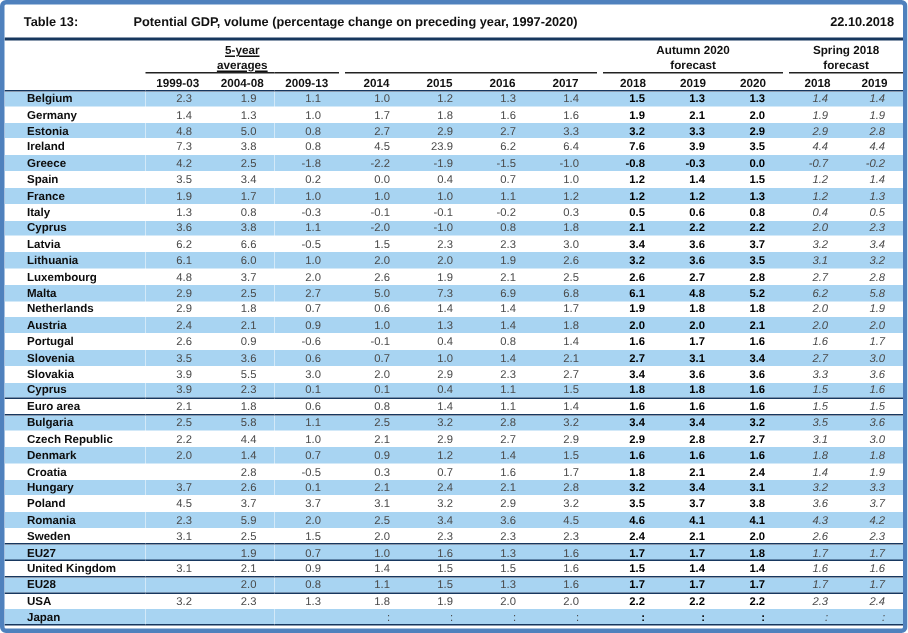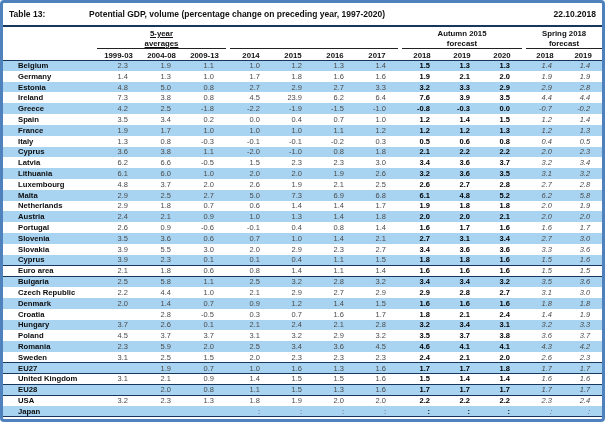--- a/index.html
+++ b/index.html
@@ -6,21 +6,21 @@
   .frame{
     width:605px;height:422px;box-sizing:border-box;
     border:3px solid #4f81bd;border-radius:4px;background:#fff;
     overflow:hidden;font-family:"Liberation Sans",sans-serif;
   }
   .titlebar{
     display:flex;align-items:center;height:24px;box-sizing:border-box;
     border-bottom:2px solid #17375e;padding:0 6px;
     font-size:8.5px;font-weight:bold;color:#111;
   }
-  .titlebar .tlabel{flex:none;width:50px;}
+  .titlebar .tlabel{flex:none;width:50px;text-align:center;}
   .titlebar .ttitle{flex:1;padding-left:30px;}
   .titlebar .tdate{flex:none;}
   table{border-collapse:collapse;table-layout:fixed;width:599px;}
   th,td{margin:0;box-sizing:border-box;white-space:nowrap;overflow:hidden;}
   thead th{font-size:7.8px;font-weight:bold;color:#111;text-align:center;padding:0;height:11px;vertical-align:bottom;}
   thead tr.grprow1 th{height:11px;}
   thead tr.grprow2 th{height:10px;}
   thead th.ruled{border-bottom:1.2px solid #222;}
   thead tr.yearrow th{height:12px;border-bottom:1.8px solid #17375e;}
   thead th.gap{border-bottom:none;}
@@ -71,21 +71,21 @@
       <col style="width:38px">
         <col style="width:38px">
     </colgroup>
     <thead>
       <tr class="grprow1">
         <th></th>
         <th colspan="3"><span class="uline">5-year</span></th>
         <th class="gap"></th>
         <th colspan="4"></th>
         <th class="gap"></th>
-        <th colspan="3"><span>Autumn 2015</span></th>
+        <th colspan="3"><span>Autumn 2020</span></th>
         <th class="gap"></th>
         <th colspan="2" class="ital"><span>Spring 2018</span></th>
       </tr>
       <tr class="grprow2">
         <th></th>
         <th colspan="3" class="ruled"><span class="uline">averages</span></th>
         <th class="gap"></th>
         <th colspan="4" class="ruled"></th>
         <th class="gap"></th>
         <th colspan="3" class="ruled"><span>forecast</span></th>

